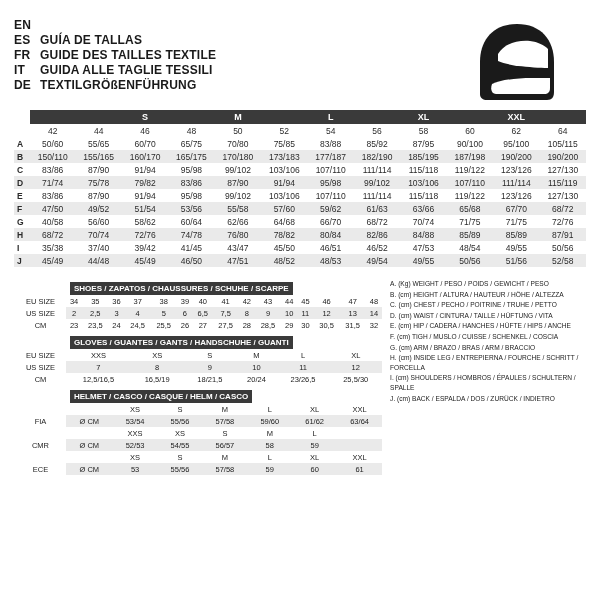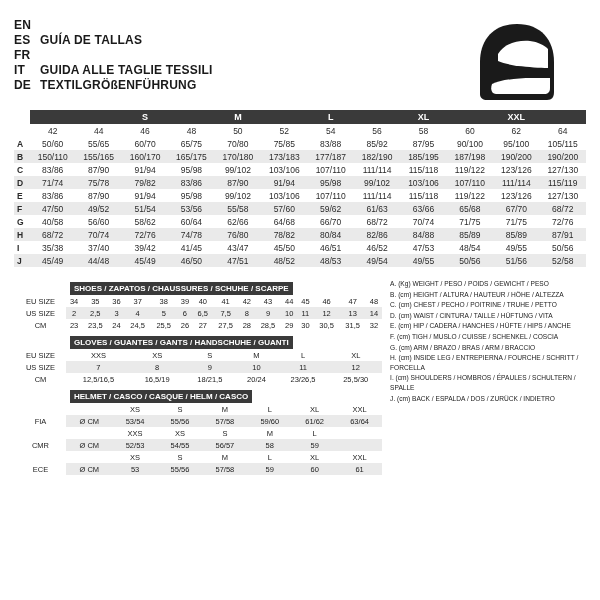--- a/index.html
+++ b/index.html
@@ -56,20 +56,21 @@
     <div class="titles">
       <div class="title-row">
         <span class="title-lang">EN</span>
       </div>
       <div class="title-row">
         <span class="title-lang">ES</span>
         <span class="title-text">GUÍA DE TALLAS</span>
       </div>
       <div class="title-row">
         <span class="title-lang">FR</span>
+        <span class="title-text">GUIDE DES TAILLES TEXTILE</span>
       </div>
       <div class="title-row">
         <span class="title-lang">IT</span>
         <span class="title-text">GUIDA ALLE TAGLIE TESSILI</span>
       </div>
       <div class="title-row">
         <span class="title-lang">DE</span>
         <span class="title-text">TEXTILGRÖßENFÜHRUNG</span>
       </div>
     </div>

